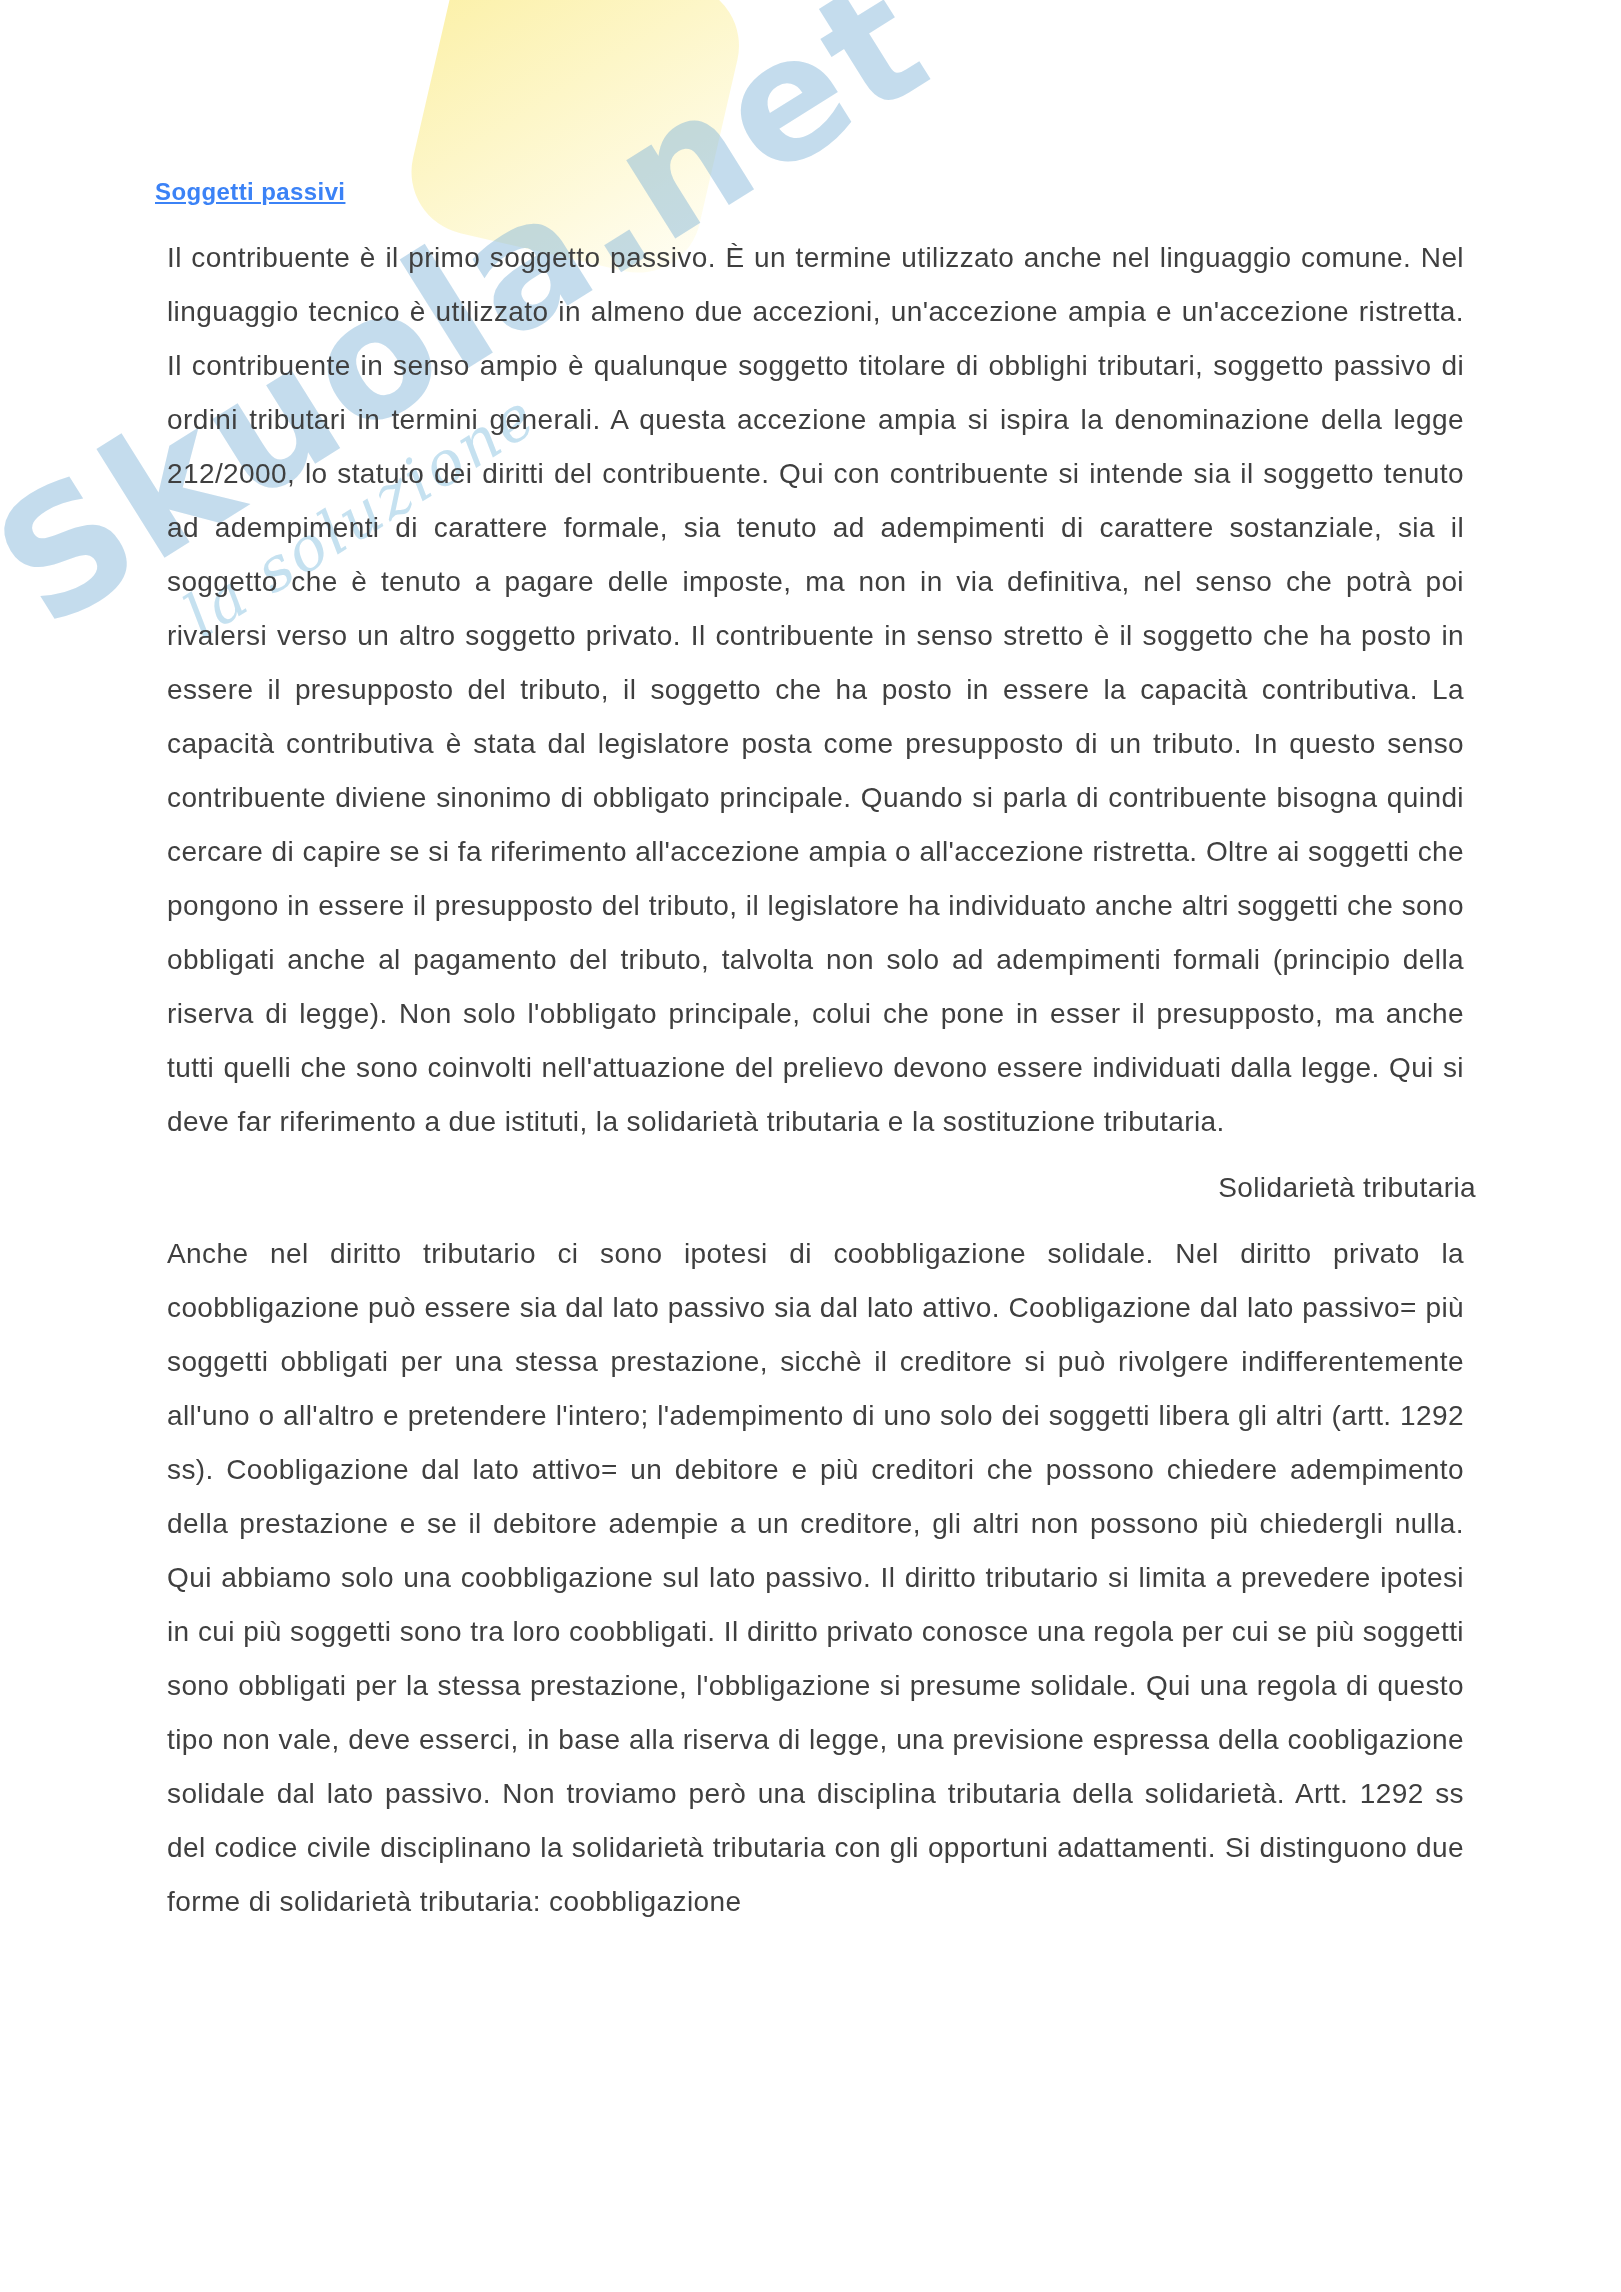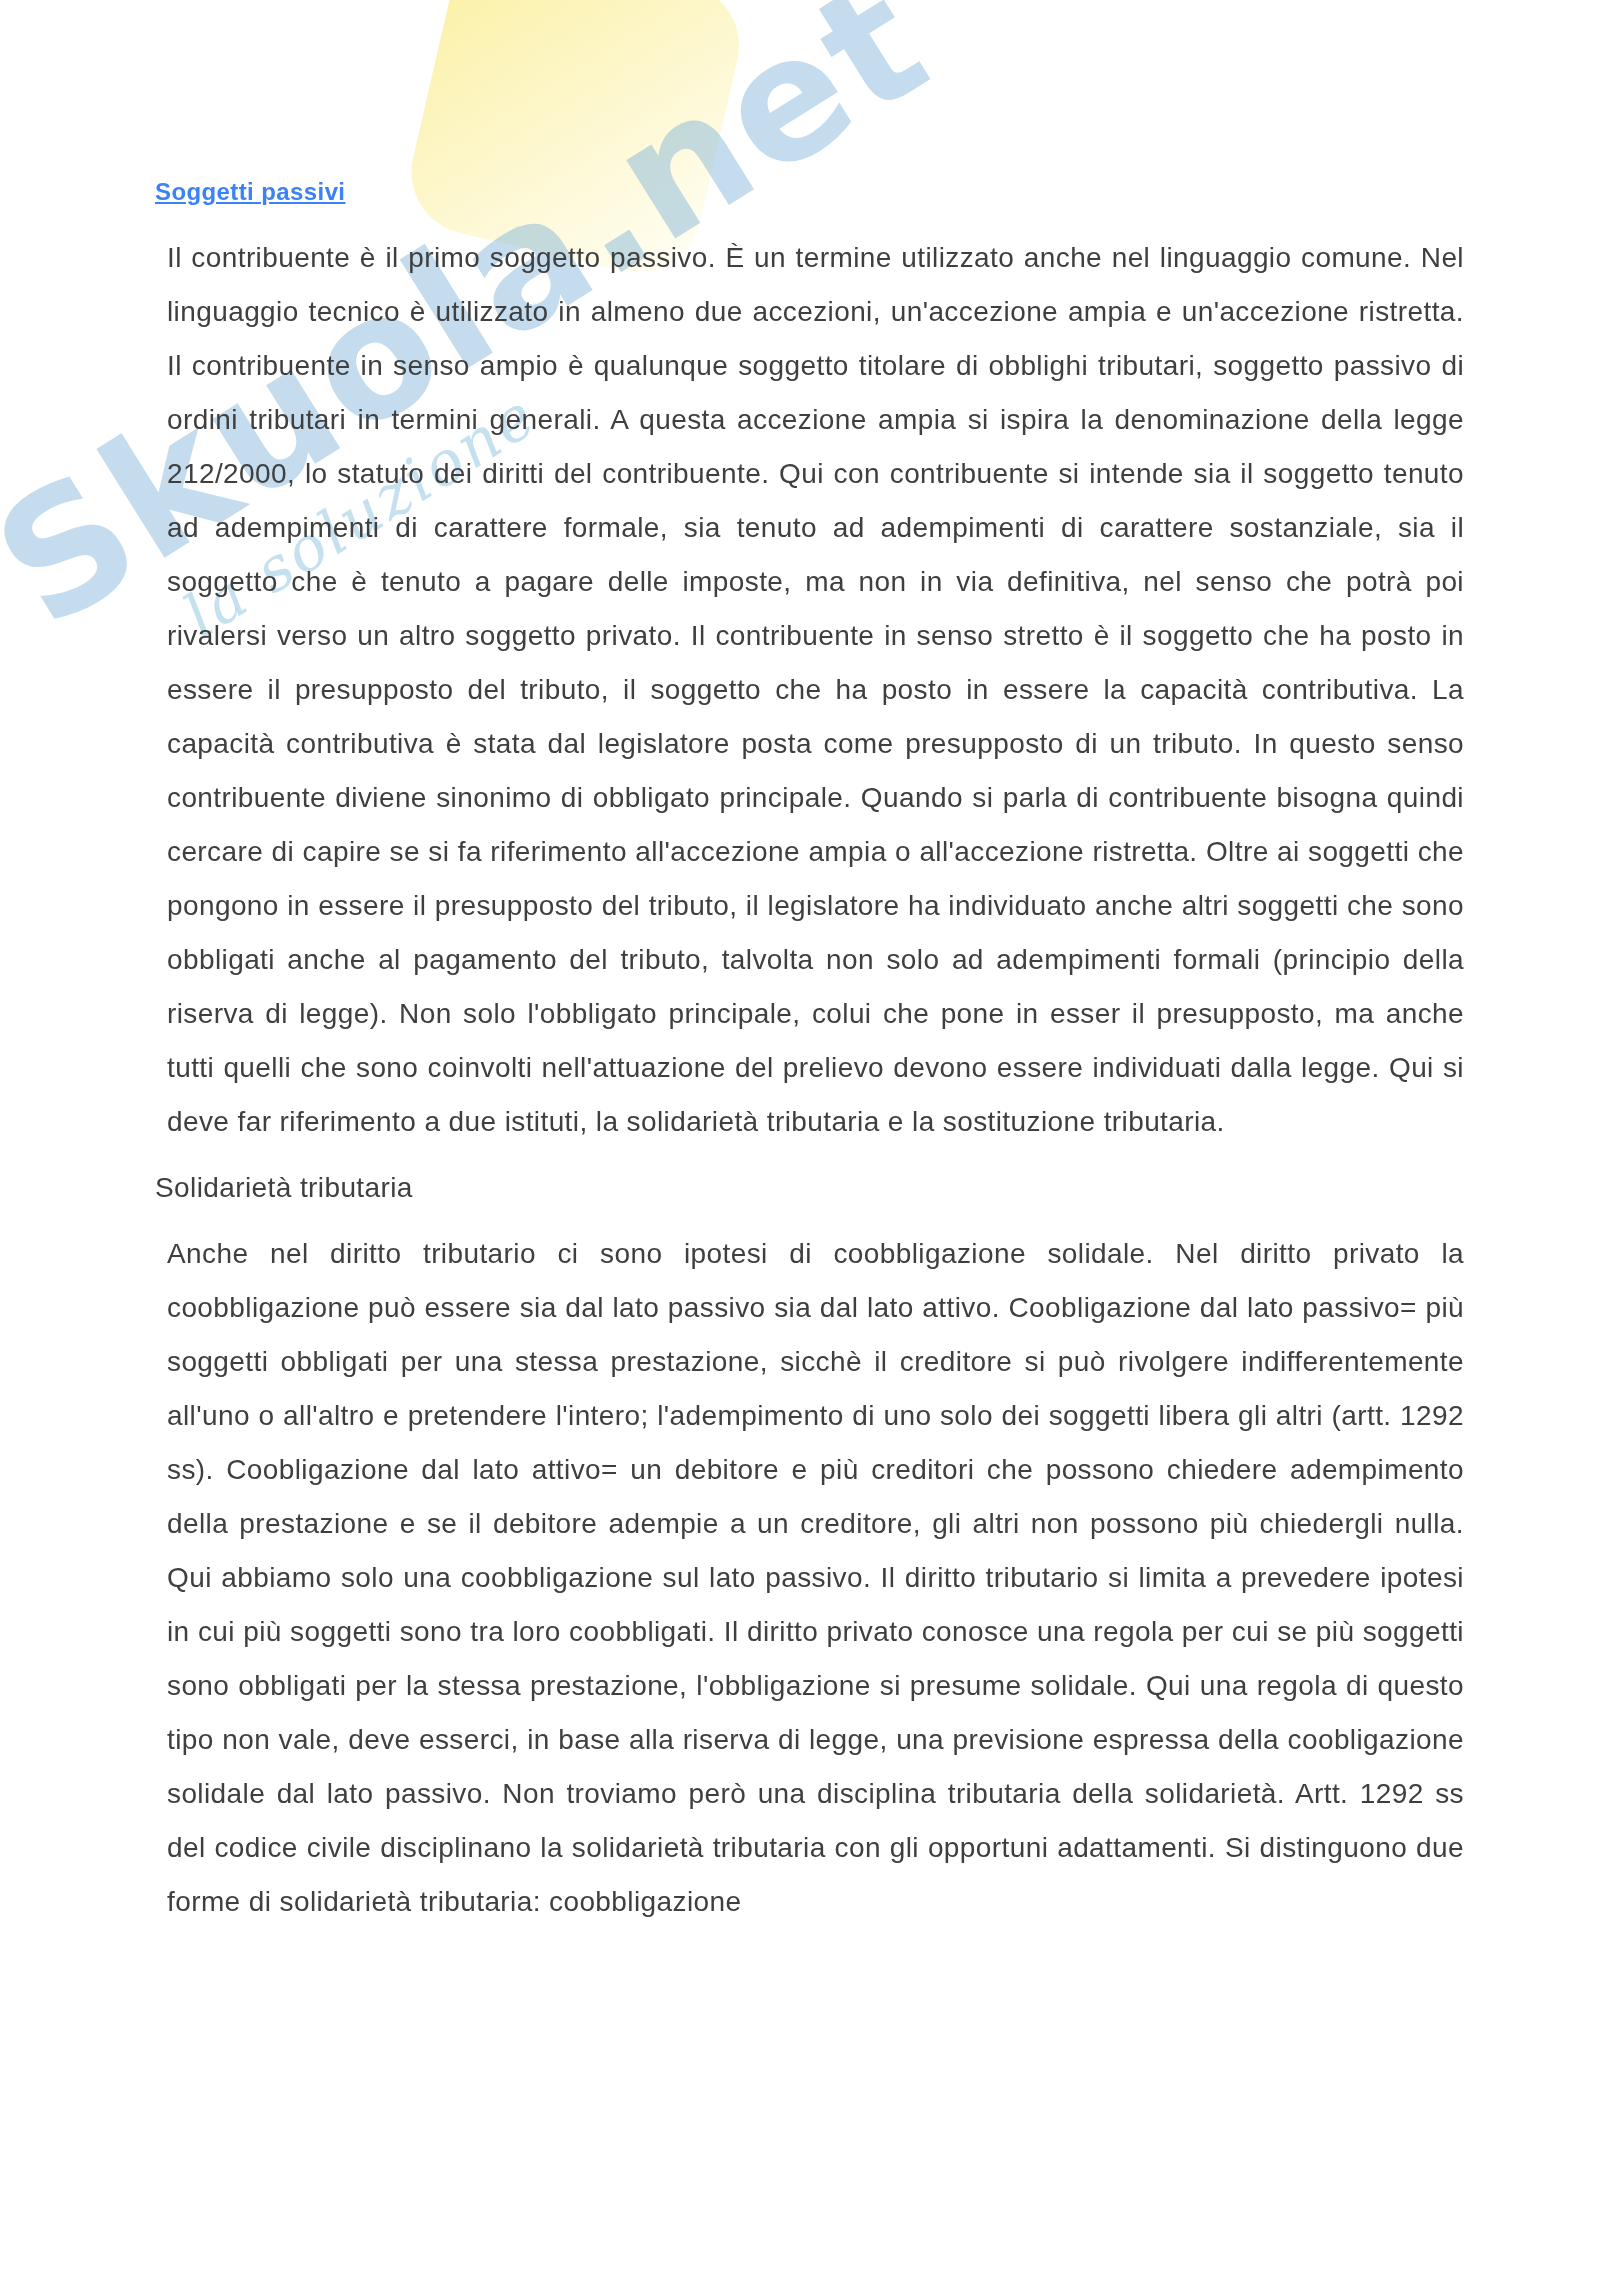--- a/index.html
+++ b/index.html
@@ -79,21 +79,21 @@
     font-weight: bold;
     text-decoration: underline;
     color: #3b82f6;
   }
   .body-text {
     margin: 12px;
     text-align: justify;
   }
   .subheading {
     margin: 0;
-    text-align: left;
+    text-align: right;
   }
 </style>
 </head>
 <body>
 
 <div class="page">
 
   <div class="watermark">
     <div class="wm-inner">
       <div class="wm-diamond"></div>

